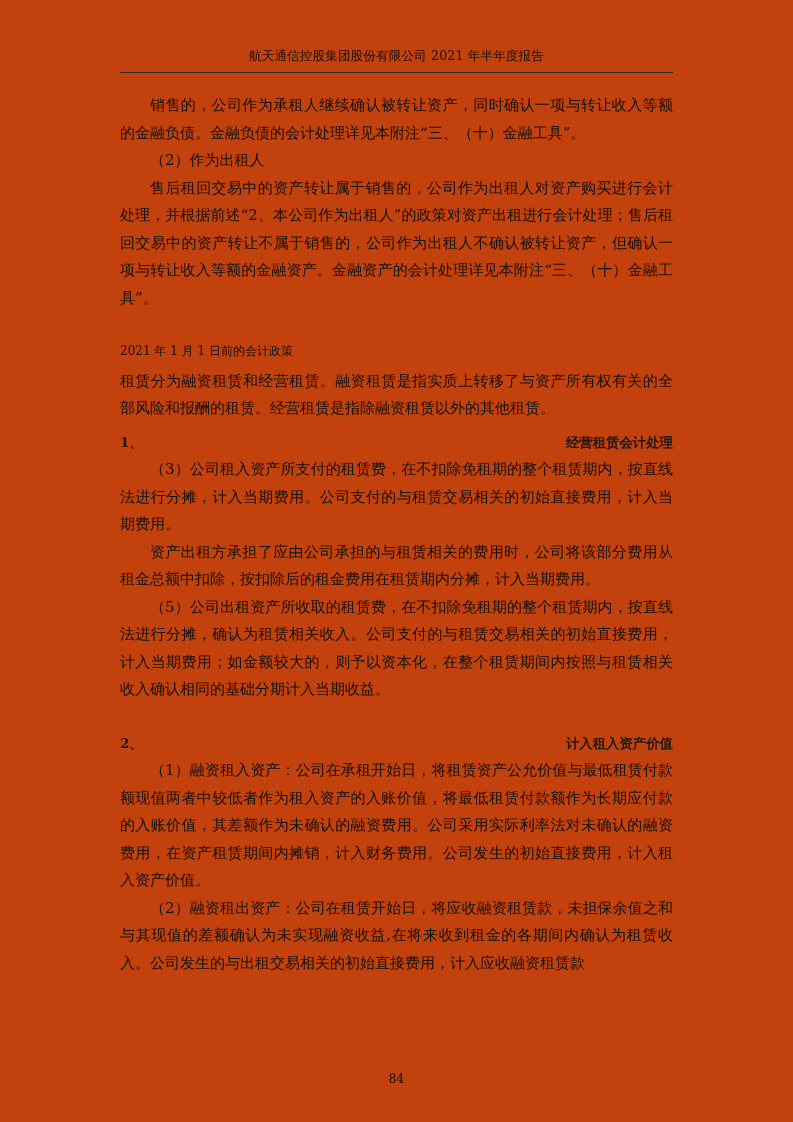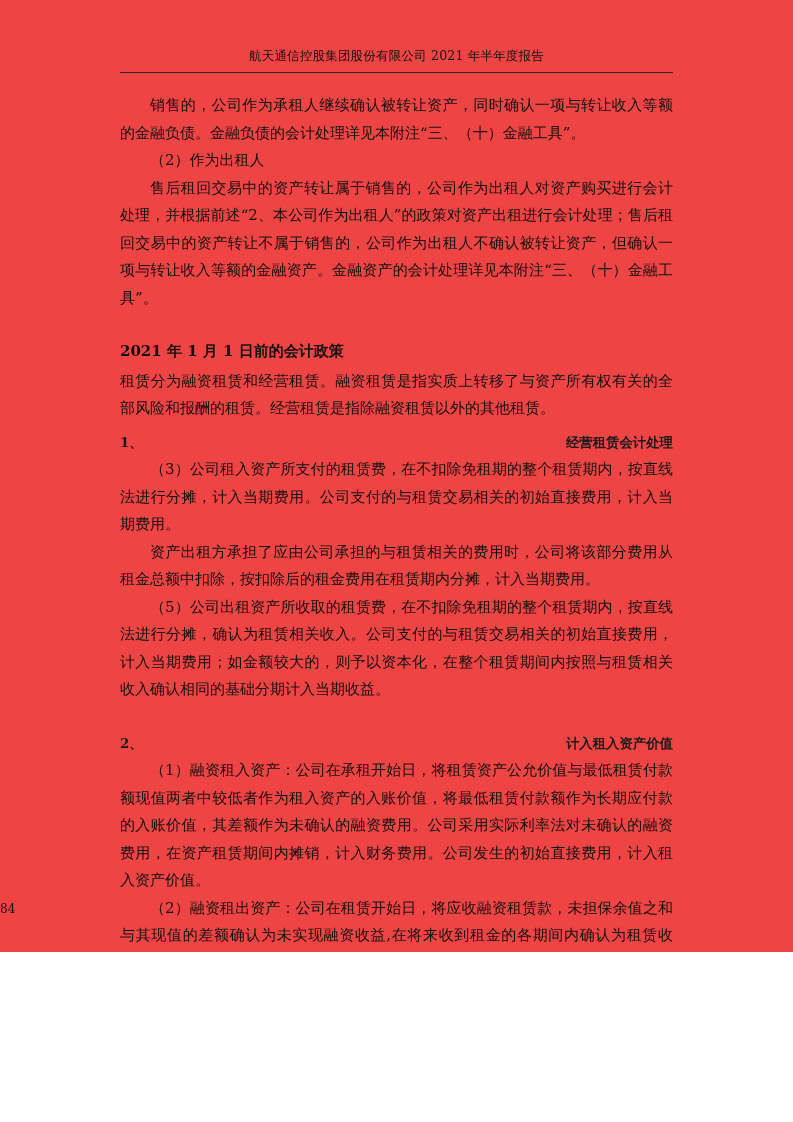--- a/index.html
+++ b/index.html
@@ -7,23 +7,23 @@
     padding: 0;
     background: #ffffff;
   }
   body {
     font-family: "DejaVu Serif", "Liberation Serif", serif;
     color: #1a1a1a;
   }
   .page {
     position: relative;
     width: 793px;
-    height: 952px;
+    height: 1122px;
     box-sizing: border-box;
-    background: #ef4444;
+    background: #c2410c;
     overflow: hidden;
   }
   .header {
     position: absolute;
     top: 48px;
     left: 120px;
     width: 553px;
     text-align: center;
     font-size: 12.5px;
     font-family: "DejaVu Serif", "Liberation Serif", serif;
@@ -51,22 +51,22 @@
     text-justify: inter-ideograph;
     color: #111;
   }
   .indent2 {
     text-indent: 2em;
   }
   .noindent {
     text-indent: 0;
   }
   .section-title {
-    font-weight: bold;
-    font-size: 15px;
+    font-weight: normal;
+    font-size: 12px;
     line-height: 27.5px;
     margin-top: 26px;
     margin-bottom: 2px;
   }
   .numbered {
     display: flex;
     font-weight: bold;
     font-size: 13.4px;
     line-height: 27.5px;
     margin-top: 6px;
@@ -78,20 +78,21 @@
   .numbered .ttl {
     flex: 1 1 auto;
     text-align: right;
   }
   .gap-md { height: 20px; }
   .footer {
     position: absolute;
     bottom: 36px;
     left: 0;
     width: 793px;
+    text-align: center;
     font-size: 12px;
     color: #111;
   }
 </style>
 </head>
 <body>
 
 <div class="page">
 
   <div class="header">航天通信控股集团股份有限公司 2021 年半年度报告</div>

